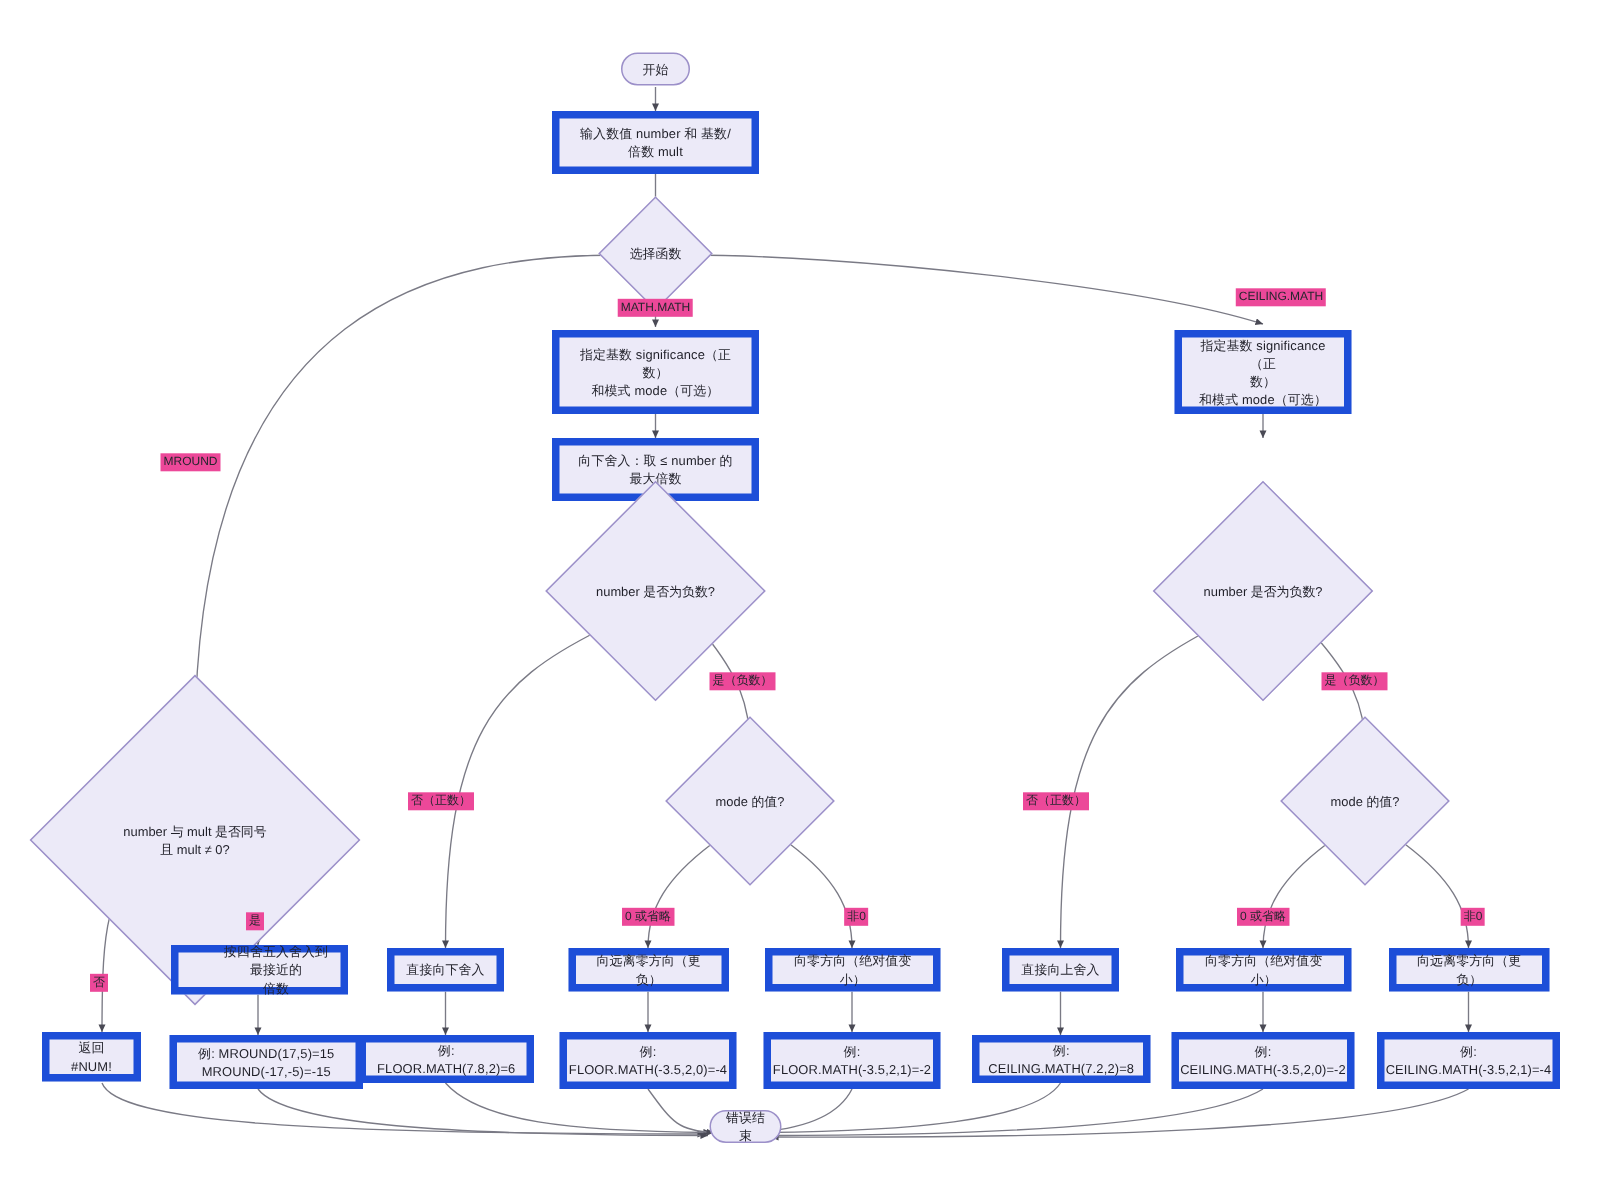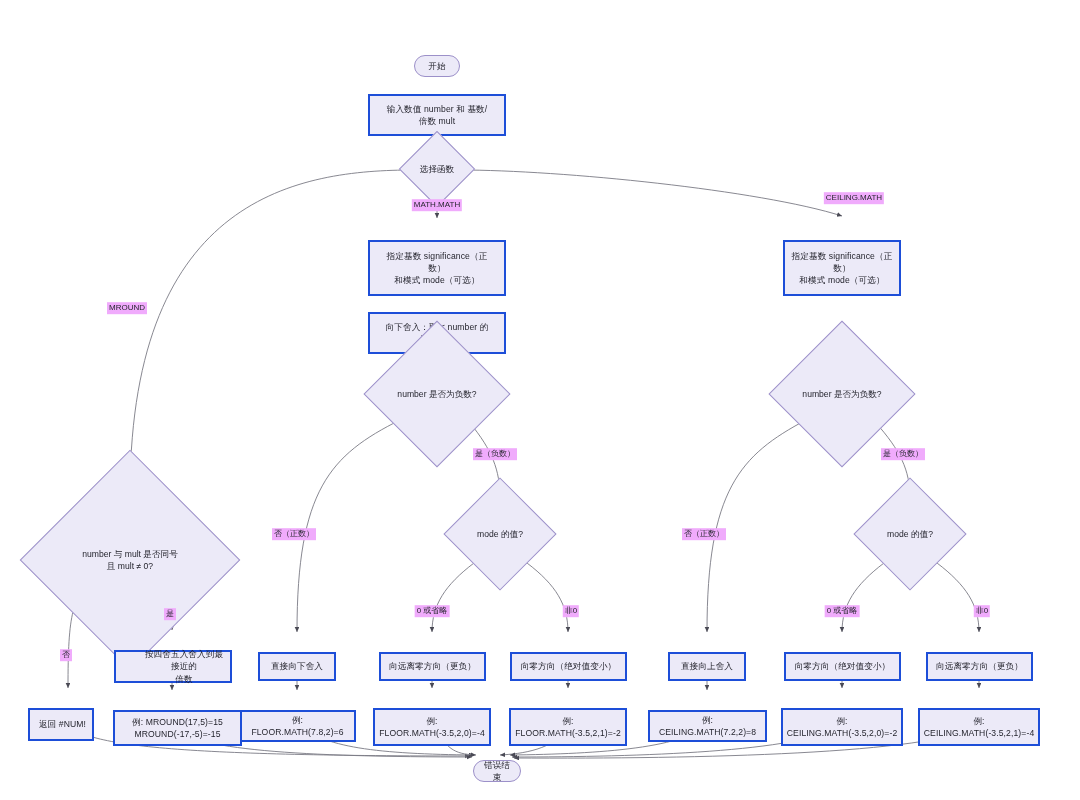--- a/index.html
+++ b/index.html
@@ -30,25 +30,24 @@
     box-sizing: border-box;
     display: flex;
     align-items: center;
     justify-content: center;
     text-align: center;
     color: #1f1f28;
     font-size: 8.6px;
     line-height: 1.42;
     letter-spacing: 0.1px;
     z-index: 5;
-    margin-top: 20px;
   }
   .node-rect {
     background: #ECEAF8;
-    border: 2px solid #1d4ed8;
+    border: 5px solid #1d4ed8;
     padding: 4px 6px;
   }
   .node-terminal {
     background: #ECEAF8;
     border: 1px solid #9C90C9;
     border-radius: 11px;
     padding: 3px 8px;
   }
   .node-diamond-wrap {
     position: absolute;
@@ -72,21 +71,21 @@
     position: relative;
     z-index: 2;
     text-align: center;
     color: #1f1f28;
     font-size: 8.6px;
     line-height: 1.42;
     white-space: nowrap;
   }
   .edge-label {
     position: absolute;
-    background: #f0abfc;
+    background: #ec4899;
     color: #26262e;
     font-size: 8px;
     line-height: 1.2;
     padding: 1px 2px;
     white-space: nowrap;
     z-index: 6;
     transform: translate(-50%, -50%);
   }
   .nl {
     display: block;

